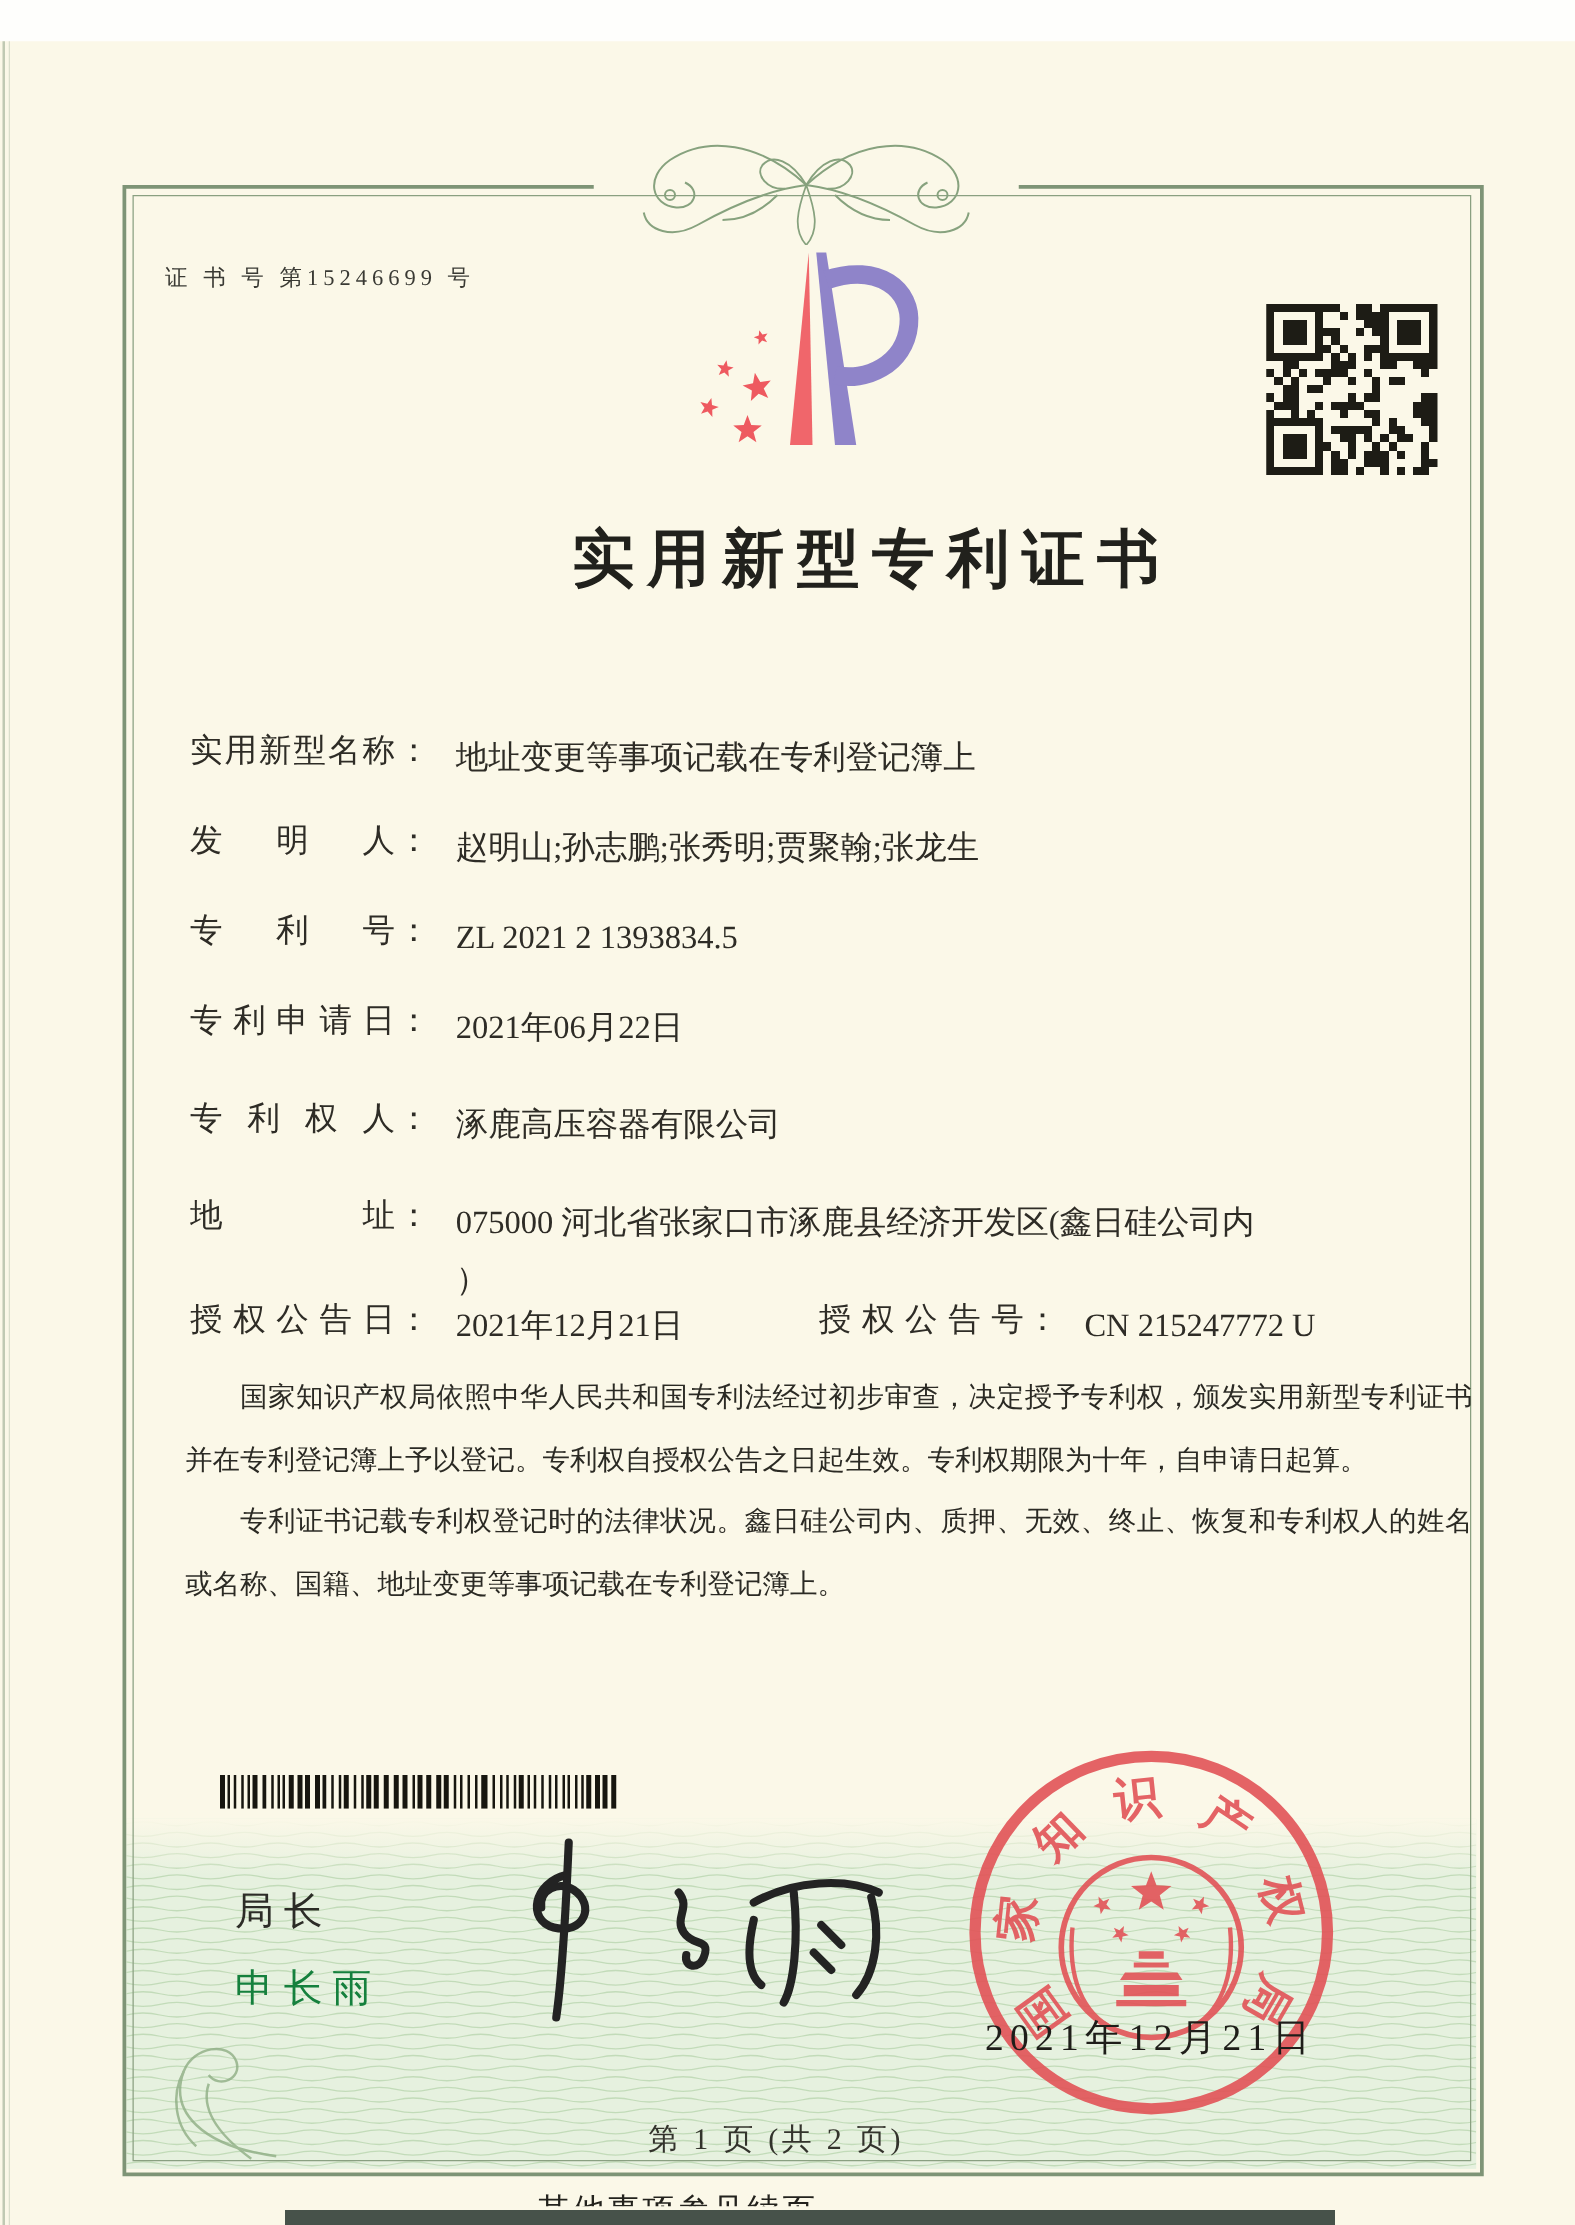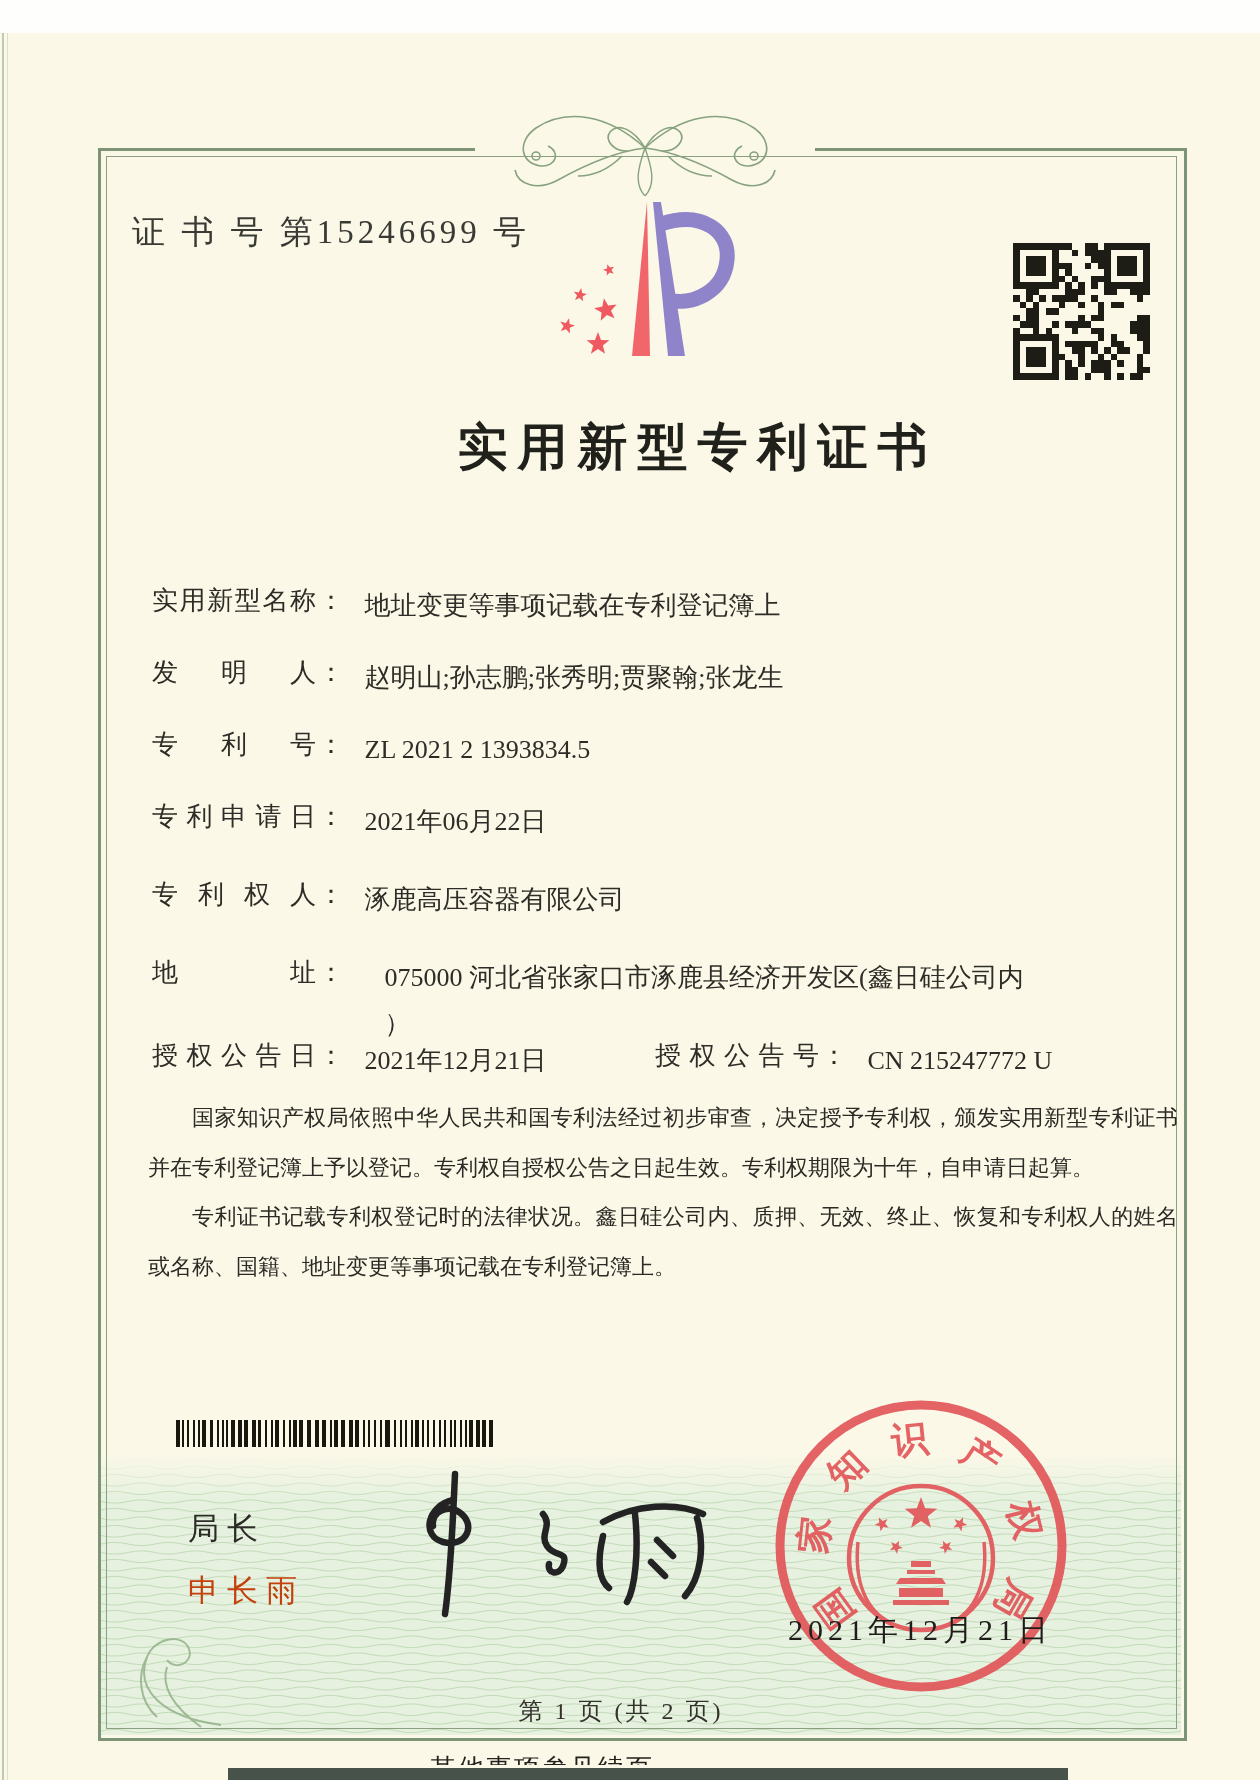--- a/index.html
+++ b/index.html
@@ -4,38 +4,38 @@
 <style>
   html,body{margin:0;padding:0;background:#ffffff;}
   .page{position:relative;width:1260px;height:1780px;overflow:hidden;background:#fefefc;
         font-family:"Liberation Serif","DejaVu Serif",serif;color:#2e2c26;}
   .abs{position:absolute;}
   .paper{left:0;top:33px;width:1260px;height:1747px;background:#fbf8e8;}
   .edge-a{left:2px;top:33px;width:2px;height:1747px;background:#8fa287;opacity:.55;}
   .edge-b{left:7px;top:33px;width:1px;height:1747px;background:#9db094;opacity:.35;}
   .frame-outer{left:98px;top:148px;width:1083px;height:1587px;border:3px solid #7e9476;}
   .frame-inner{left:106px;top:156px;width:1069px;height:1571px;border:1px solid #8aa081;}
-  .cert-no{left:132px;top:210px;font-size:33px;letter-spacing:4px;color:#3a3a34;}
+  .cert-no{left:132px;top:210px;font-size:18px;letter-spacing:4px;color:#3a3a34;}
   .title{left:98px;top:414px;width:1199px;text-align:center;font-size:50px;font-weight:700;
          letter-spacing:10px;color:#21211c;}
   .frow{left:152px;font-size:26px;white-space:nowrap;}
   .flabel{display:inline-block;vertical-align:top;}
   .jlabel{display:inline-flex;justify-content:space-between;width:164px;}
   .colon{display:inline-block;vertical-align:top;margin-left:2px;}
   .fval{display:inline-block;vertical-align:top;margin-left:14px;line-height:46px;}
-  .fval .vline{display:block;margin-left:20px;}
+  .fval .vline{display:block;}
   .grant-right{left:655px;}
   .body-text{left:148px;top:1093px;width:1030px;font-size:22px;line-height:49.5px;
              text-align:justify;color:#2b2a24;}
   .body-text p{margin:0;text-indent:2em;}
   .green-zone{left:101px;top:1455px;width:1080px;height:280px;background:#e6f1df;overflow:hidden;}
   .green-fade{left:101px;top:1455px;width:1080px;height:45px;
               background:linear-gradient(#fbf8e8,rgba(251,248,232,0));}
   .director-title{left:188px;top:1508px;font-size:31px;letter-spacing:8px;color:#2c2c27;text-align:right;}
-  .director-name{left:188px;top:1570px;font-size:31px;letter-spacing:8px;color:#c2410c;}
+  .director-name{left:188px;top:1570px;font-size:31px;letter-spacing:8px;color:#15803d;}
   .seal-date{left:788px;top:1610px;font-size:30px;letter-spacing:5px;color:#1e1d19;}
   .footer{left:98px;top:1695px;width:1014px;text-align:center;font-size:24px;letter-spacing:3px;color:#33332c;margin-left:16px;}
   .clip-text{left:392px;top:1751px;width:300px;height:14px;overflow:hidden;text-align:center;
              font-size:26px;letter-spacing:2px;color:#23221d;}
   .dark-bar{left:228px;top:1768px;width:840px;height:12px;background:#47524a;}
   svg{display:block;}
 </style>
 </head>
 <body>
 

